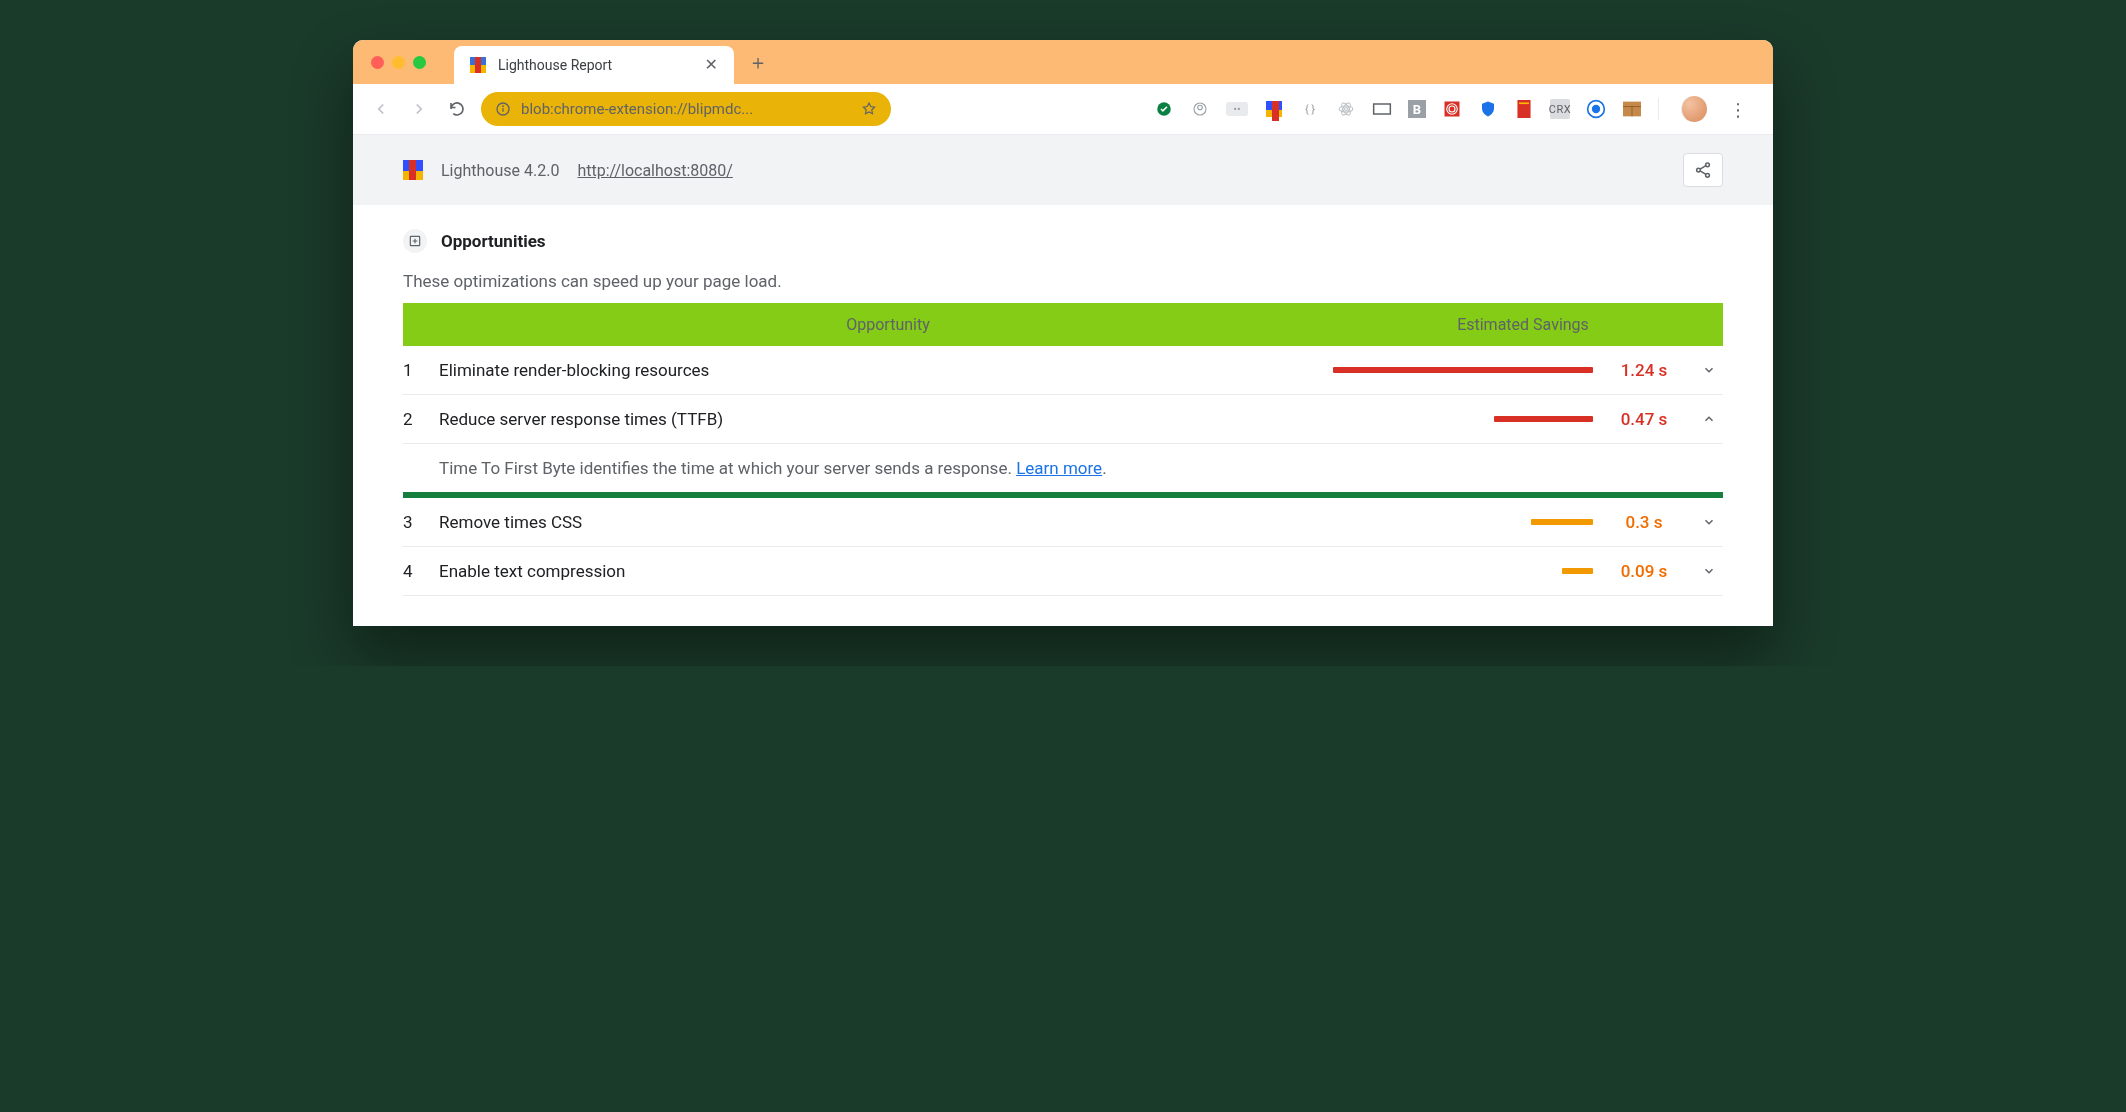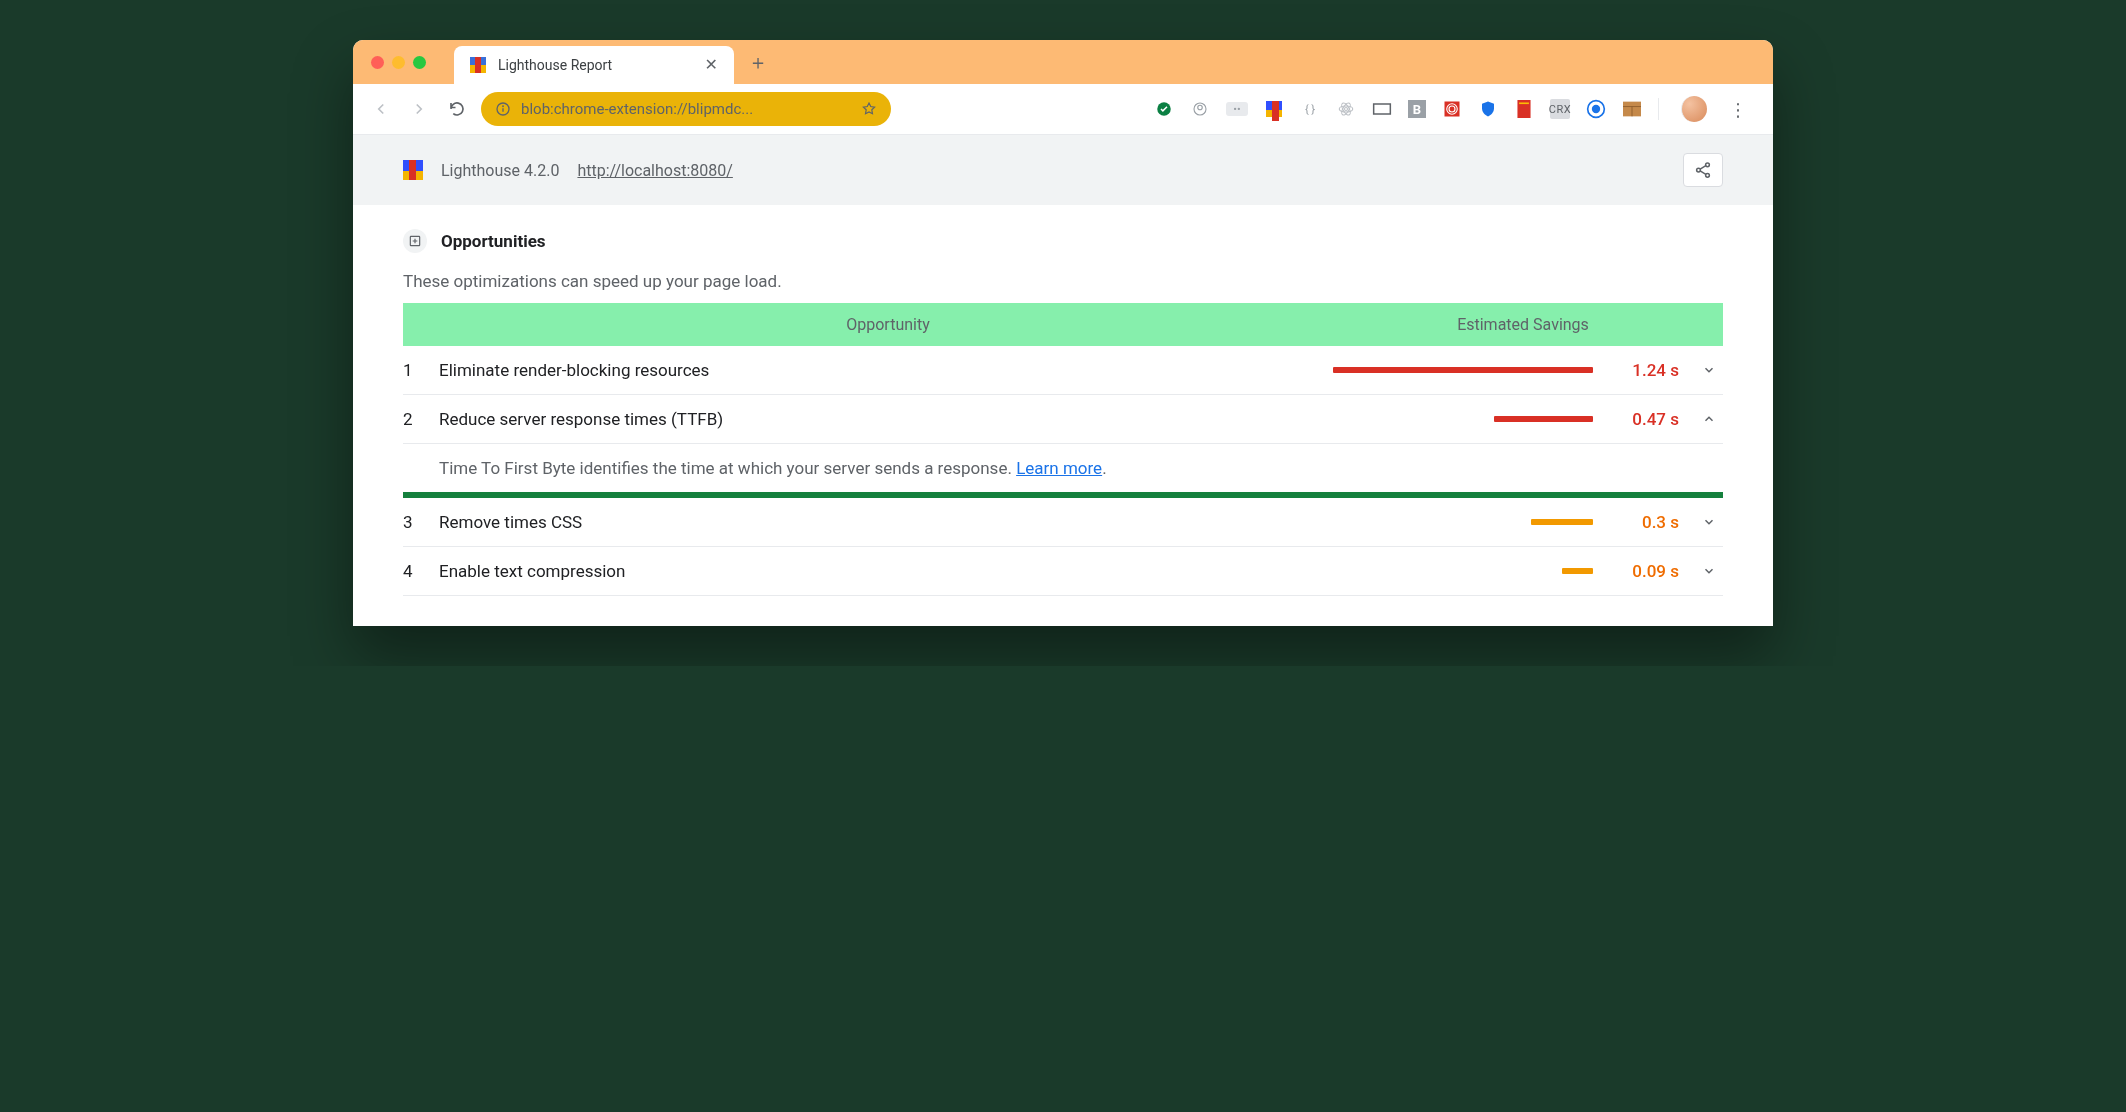--- a/index.html
+++ b/index.html
@@ -81,31 +81,31 @@
 .lh-logo { width:20px; height:20px; background: linear-gradient(to bottom, #304ffe 0%, #304ffe 55%, #f4b400 55%, #f4b400 100%); position:relative; }
 .lh-logo::after { content:""; position:absolute; left:6px; top:0; width:7px; height:20px; background:#d93025; }
 .lh-version { color:#5f6368; font-size:16px; }
 .lh-url { color:#5f6368; font-size:16px; text-decoration:underline; }
 .share-btn { margin-left:auto; background:#fff; border:1px solid #dadce0; border-radius:4px; width:40px; height:34px; display:flex; align-items:center; justify-content:center; cursor:pointer; }
 .content { padding: 24px 50px 30px; }
 .section-head { display:flex; align-items:center; gap:14px; margin-bottom:18px; }
 .sec-icon { width:24px; height:24px; border-radius:50%; background:#f1f3f4; display:flex; align-items:center; justify-content:center; color:#5f6368; }
 .sec-title { font-size:17px; font-weight:700; color:#202124; }
 .sec-subtitle { color:#5f6368; font-size:17px; margin-bottom:12px; }
-.table-head { display:flex; background:#86efac; padding:12px 0; margin-top:6px; }
+.table-head { display:flex; background:#84cc16; padding:12px 0; margin-top:6px; }
 .th-opp { flex:1; text-align:center; color:#5f6368; font-size:16px; padding-left:50px; }
 .th-save { width:400px; text-align:center; color:#5f6368; font-size:16px; }
 .opp-row { display:flex; align-items:center; padding: 14px 0; border-bottom:1px solid #e8eaed; gap:16px; }
 .opp-num { width:20px; color:#202124; font-size:17px; }
 .opp-name { flex:1; color:#202124; font-size:17px; }
 .opp-bar-wrap { width:260px; display:flex; justify-content:flex-end; }
 .opp-bar { height:6px; border-radius:1px; }
 .opp-bar.red { background:#d93025; }
 .opp-bar.orange { background:#f29900; }
-.opp-time { width:70px; text-align:right; font-size:17px; font-weight:500; }
+.opp-time { width:70px; text-align:center; font-size:17px; font-weight:500; }
 .opp-time.red { color:#d93025; }
 .opp-time.orange { color:#ef6c00; }
 .chevron { width:28px; color:#5f6368; display:flex; justify-content:center; cursor:pointer; }
 .detail-row { padding: 14px 0 14px 36px; border-bottom:6px solid #15803d; color:#5f6368; font-size:17px; }
 .detail-row a { color:#1a73e8; text-decoration:underline; }
 svg { display:block; }
 .sep { width:1px; height:22px; background:#e8eaed; }
 </style>
 </head>
 <body>

